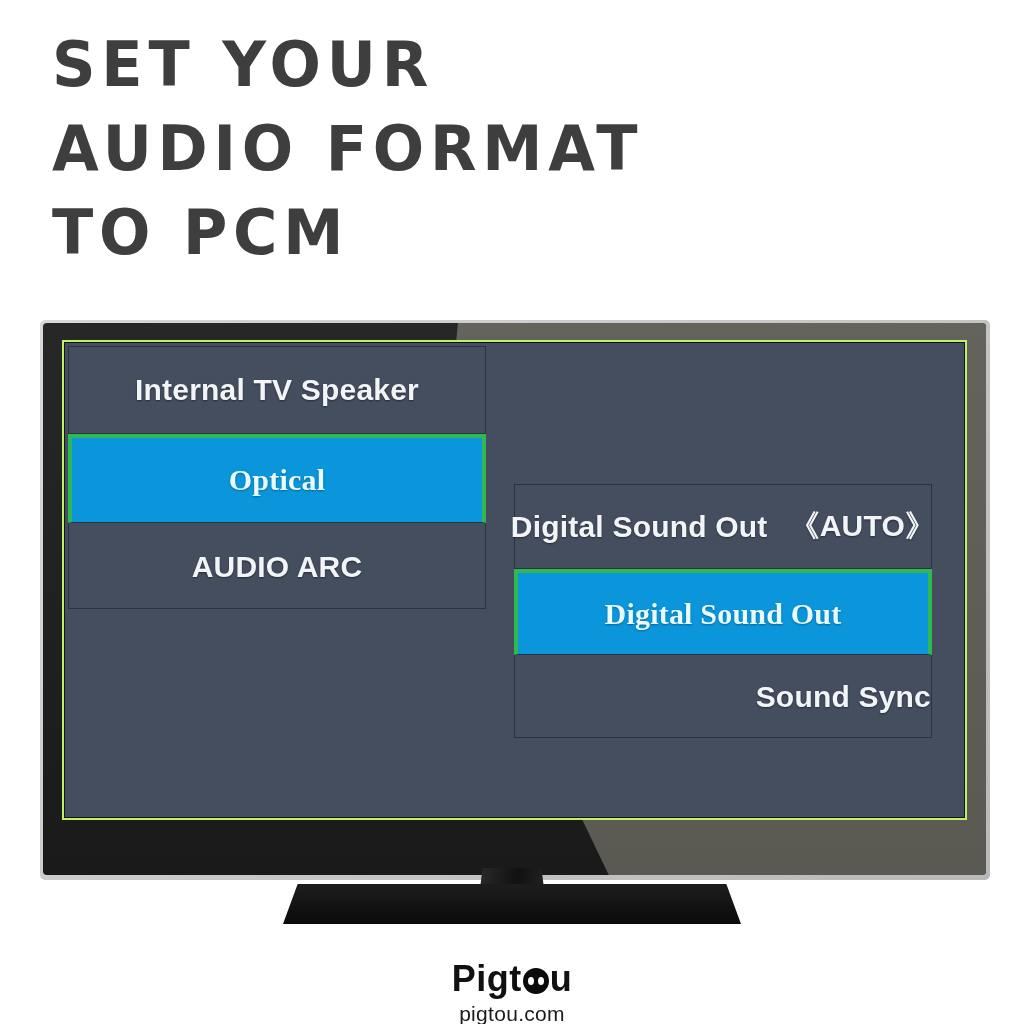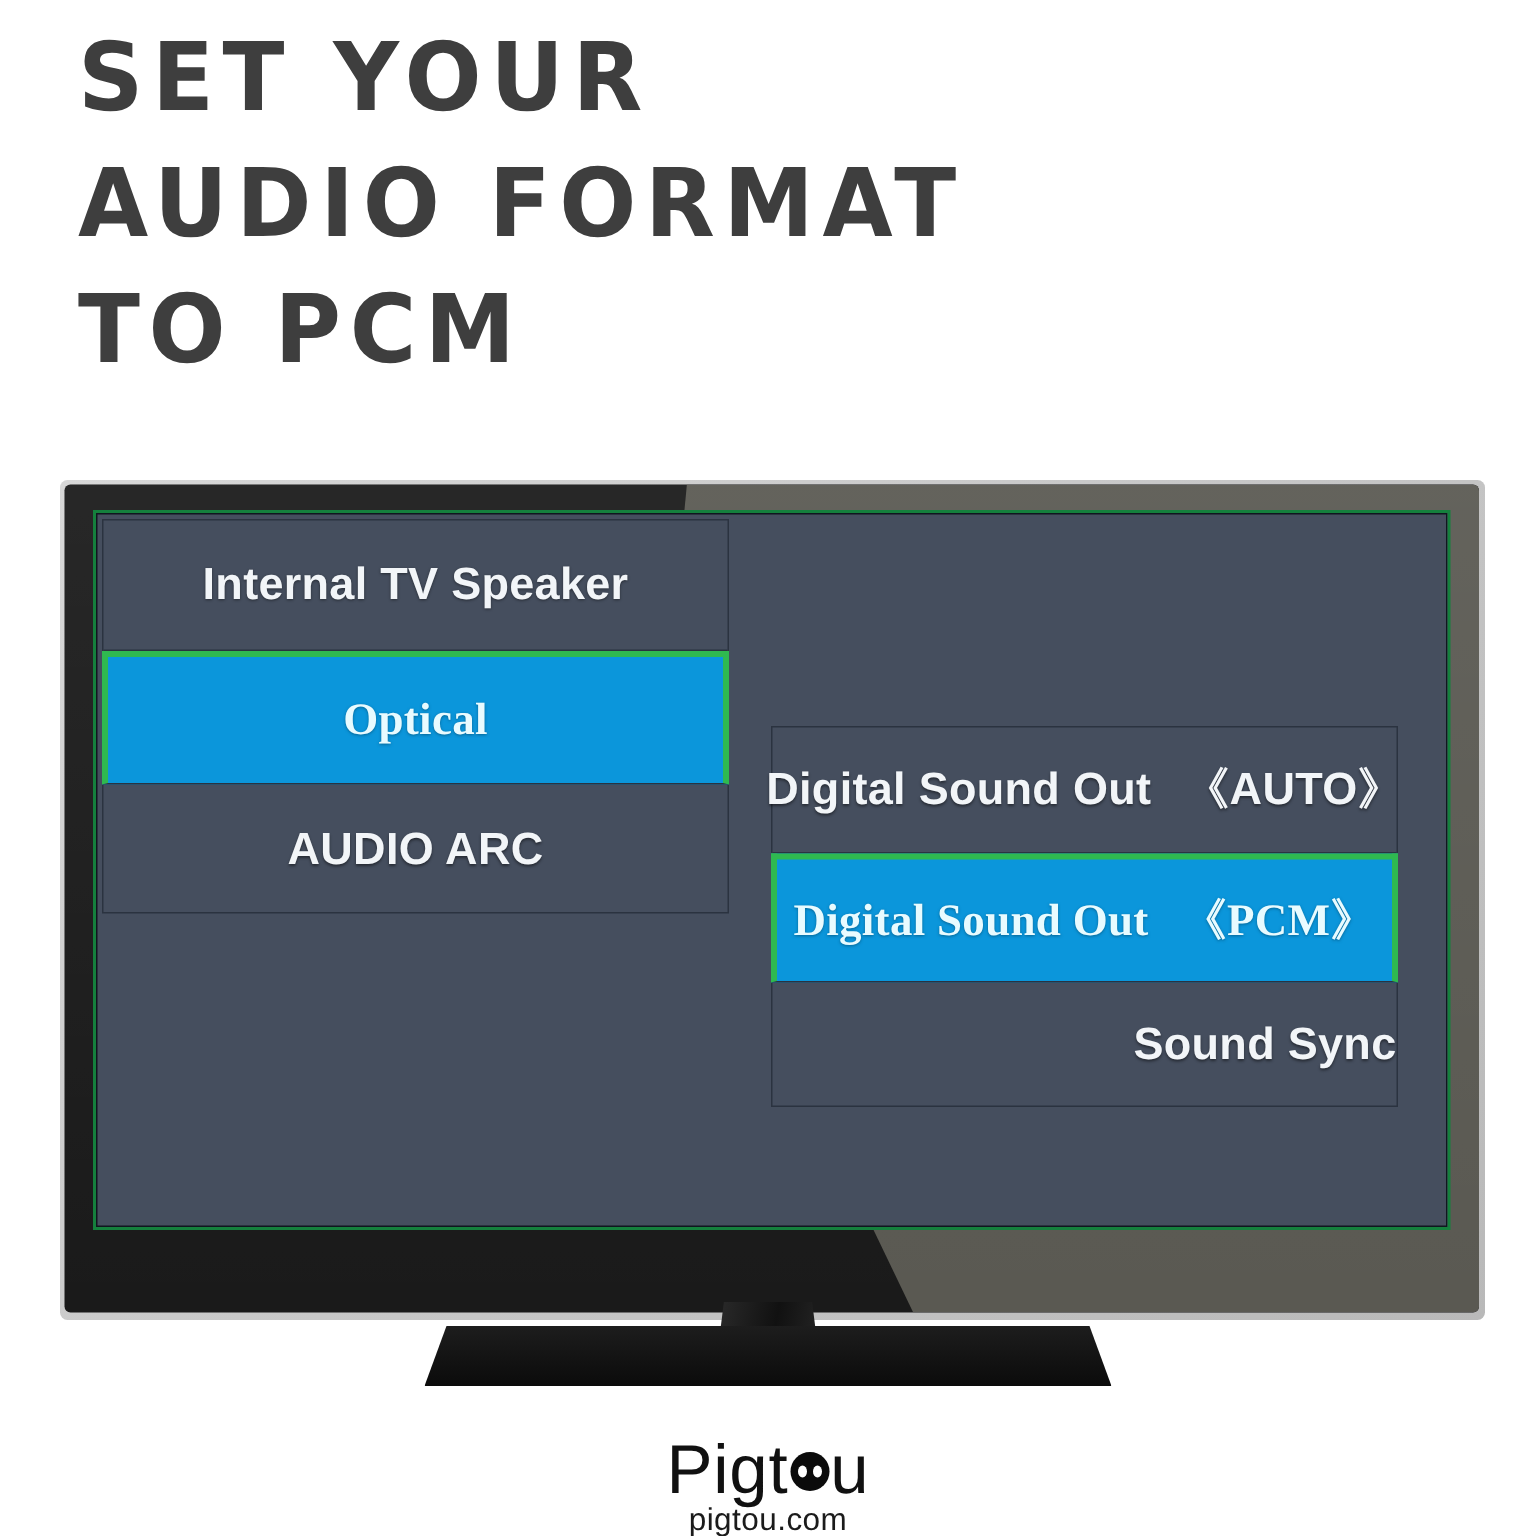--- a/index.html
+++ b/index.html
@@ -13,21 +13,21 @@
     background: #ffffff;
     font-family: "Liberation Sans", "DejaVu Sans", sans-serif;
     overflow: hidden;
     position: relative;
   }
 
   
   #headline {
     position: absolute;
     left: 52px;
-    top: 10px;
+    top: 23px;
     width: 800px;
   }
   #headline .hl-line {
     color: #3e3e3e;
     font-family: "DejaVu Sans", sans-serif;
     font-weight: bold;
     font-size: 63px;
     line-height: 84px;
     letter-spacing: 6px;
     white-space: nowrap;
@@ -76,21 +76,21 @@
     background: linear-gradient(180deg, rgba(255,255,255,0.06), rgba(255,255,255,0));
   }
 
   
   #screen-frame {
     position: absolute;
     left: 22px;
     top: 20px;
     right: 23px;
     bottom: 60px;
-    background: #15803d;
+    background: #bef264;
     padding: 2px;
     box-sizing: border-box;
   }
   #screen {
     position: relative;
     width: 100%;
     height: 100%;
     background: #454e5e;
     overflow: hidden;
   }
@@ -182,22 +182,22 @@
     left: 0;
     top: 958px;
     width: 1024px;
     text-align: center;
   }
   #logo-word {
     display: inline-flex;
     align-items: center;
     justify-content: center;
     color: #111111;
-    font-size: 46px;
-    font-weight: normal;
+    font-size: 36px;
+    font-weight: bold;
     letter-spacing: 0.5px;
     line-height: 42px;
   }
   #logo-snout {
     position: relative;
     display: inline-block;
     width: 26px;
     height: 26px;
     border-radius: 50%;
     background: #0b0b0b;
@@ -254,21 +254,20 @@
         </div>
       </div>
 
       <div class="menu-panel" id="menu-digital">
         <div class="menu-row">
           <span class="label-main">Digital Sound Out</span>
           <span class="label-value">《AUTO》</span>
         </div>
         <div class="menu-row selected">
           <span class="label-main">Digital Sound Out</span>
-          <span class="label-value">《PCM》</span>
         </div>
         <div class="menu-row">
           <span class="label-main">Sound Sync</span>
         </div>
       </div>
 
     </div>
   </div>
 </div>
 

